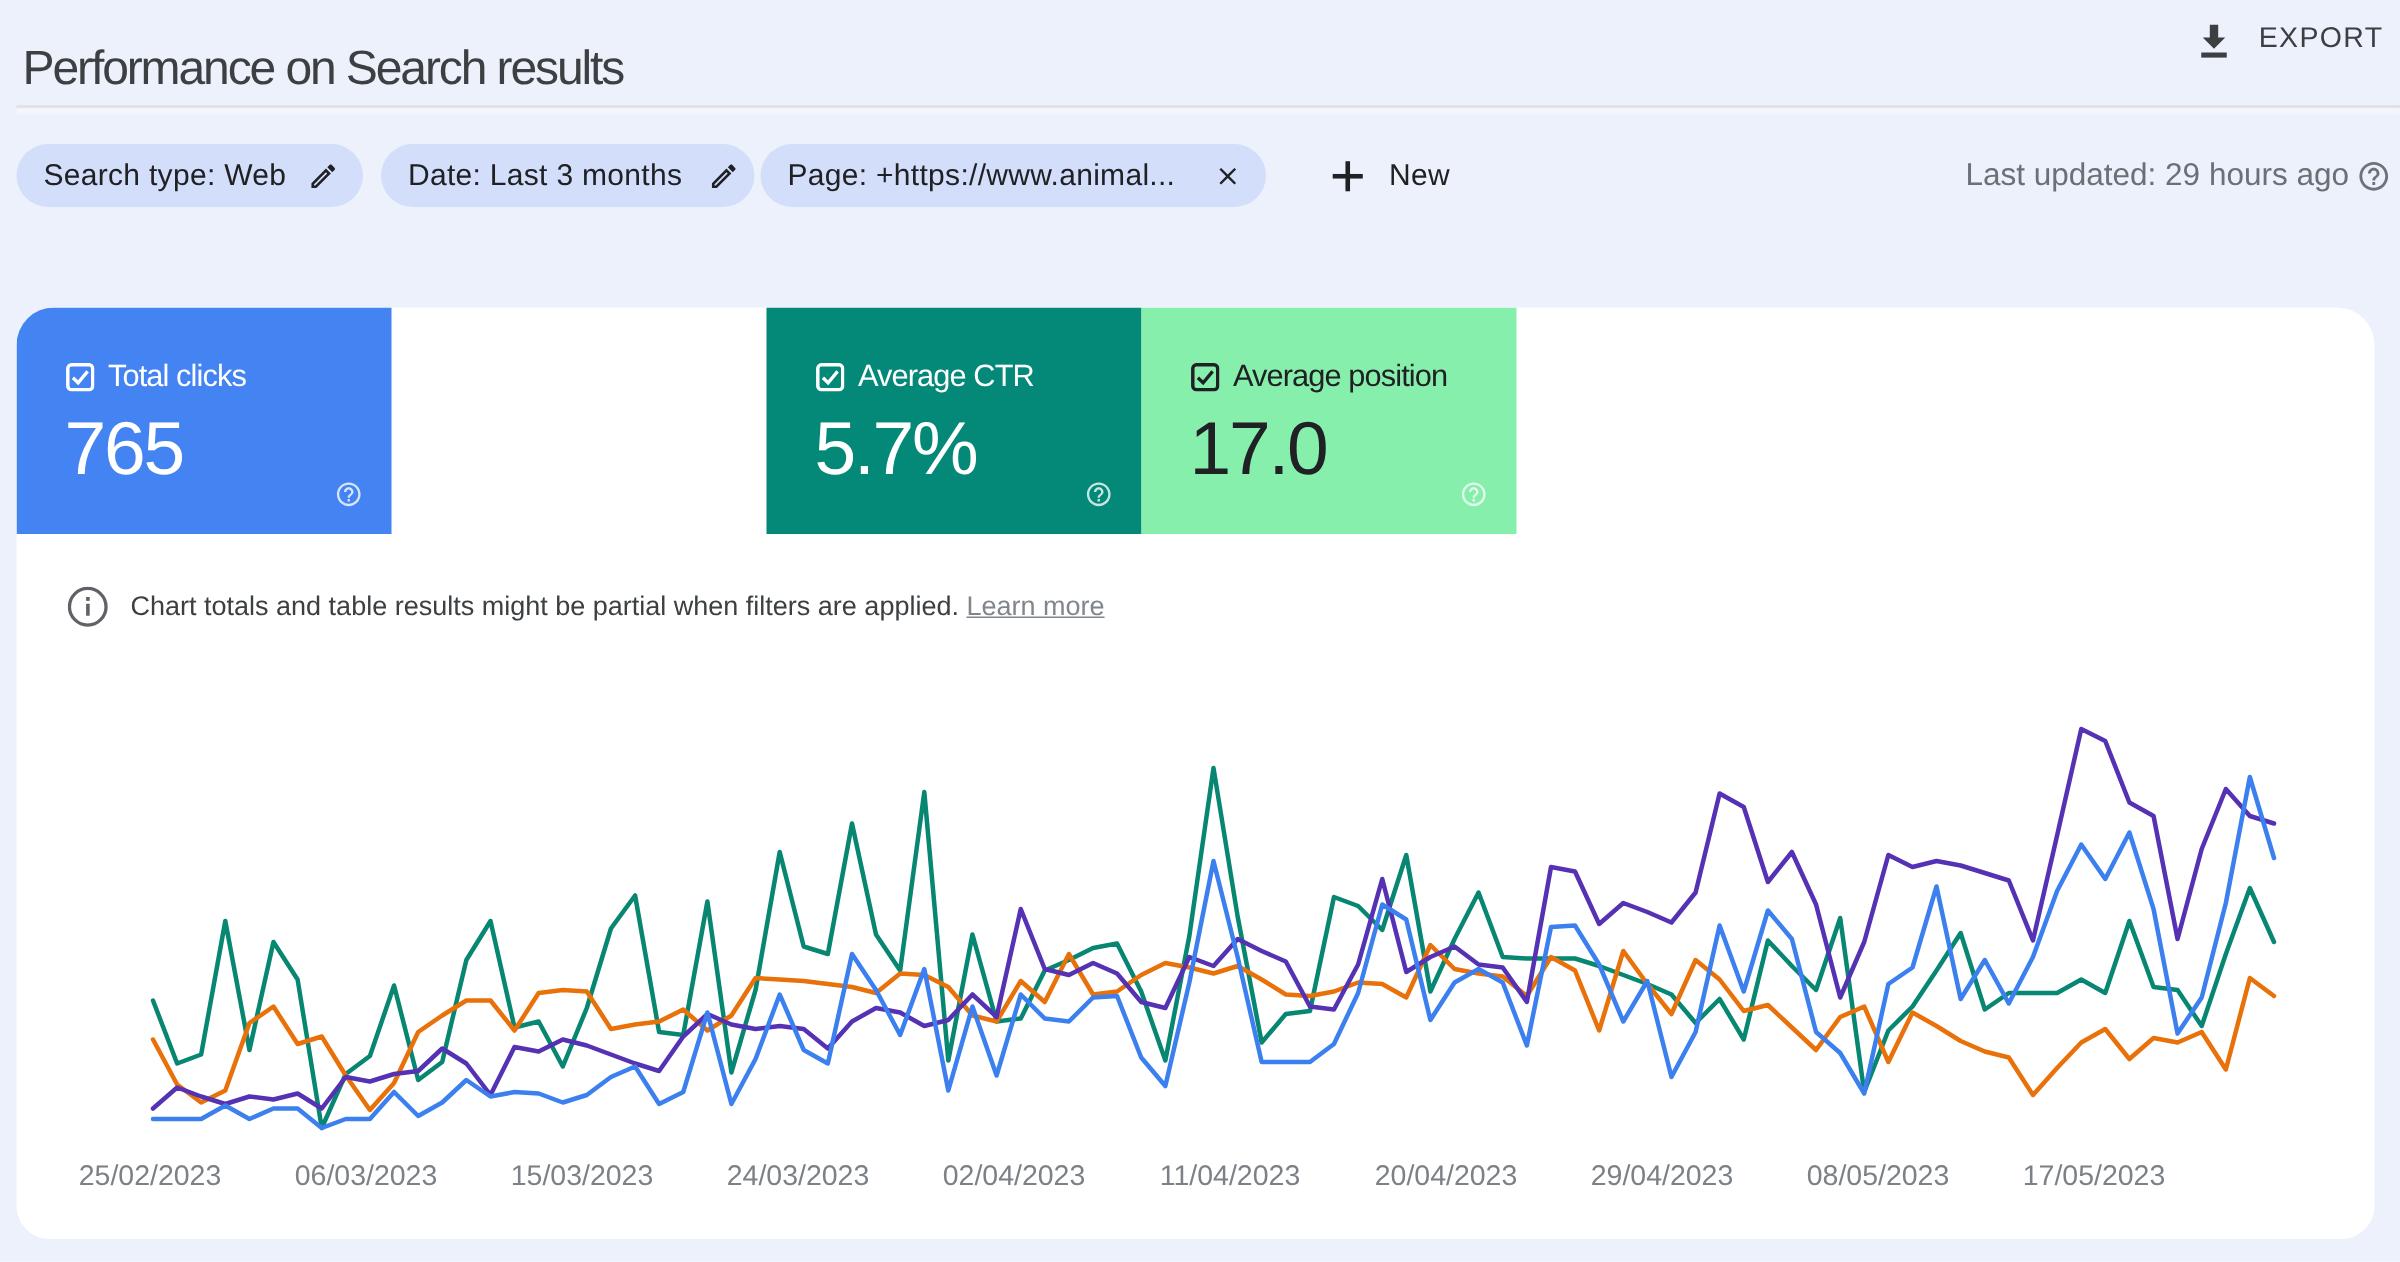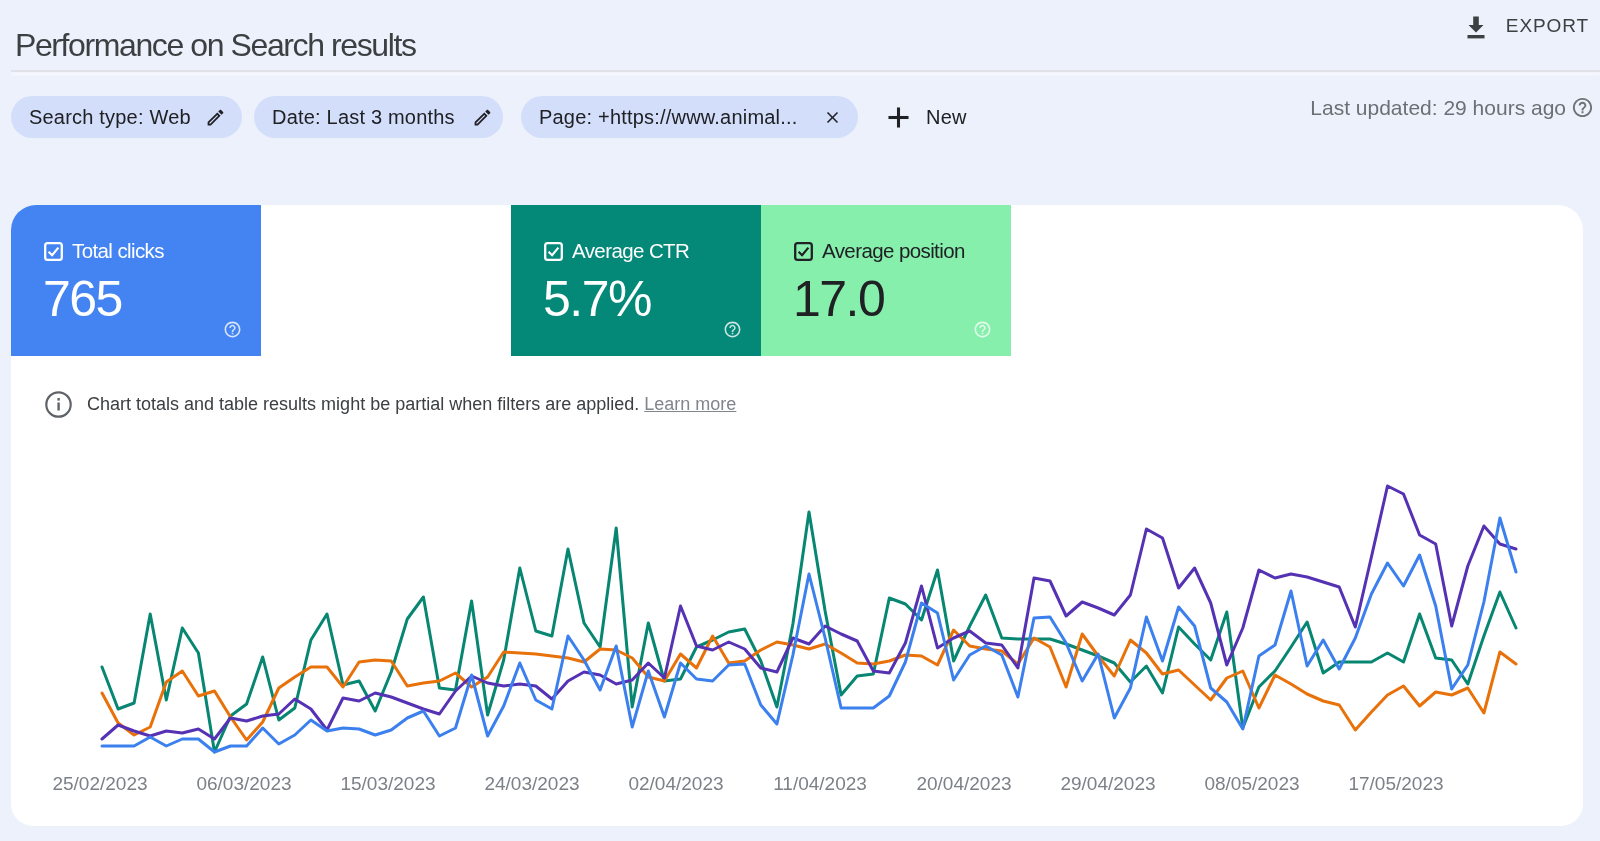--- a/index.html
+++ b/index.html
@@ -35,34 +35,34 @@
   <div class="chip" style="left:0;width:231px;padding:0 16px 0 18px;">Search type: Web<span style="display:flex">
         <svg width="21" height="21" viewBox="0 0 24 24" fill="#202124">
           <path d="M14.06 9.02l.92.92L5.92 19H5v-.92l9.06-9.06M17.66 3c-.25 0-.51.1-.7.29l-1.83 1.83 3.75 3.75 1.83-1.83c.39-.39.39-1.02 0-1.41l-2.34-2.34c-.2-.2-.45-.29-.71-.29zm-3.6 3.19L3 17.25V21h3.75L17.81 9.94l-3.75-3.75z"></path>
         </svg>
       </span></div>
   <div class="chip" style="left:243px;width:249px;padding:0 10px 0 18px;">Date: Last 3 months<span style="display:flex">
         <svg width="21" height="21" viewBox="0 0 24 24" fill="#202124">
           <path d="M14.06 9.02l.92.92L5.92 19H5v-.92l9.06-9.06M17.66 3c-.25 0-.51.1-.7.29l-1.83 1.83 3.75 3.75 1.83-1.83c.39-.39.39-1.02 0-1.41l-2.34-2.34c-.2-.2-.45-.29-.71-.29zm-3.6 3.19L3 17.25V21h3.75L17.81 9.94l-3.75-3.75z"></path>
         </svg>
       </span></div>
-  <div class="chip" style="left:510px;width:337px;padding:0 16px 0 18px;">Page: +https://www.animal...<span style="display:flex">
+  <div class="chip" style="left:496px;width:337px;padding:0 16px 0 18px;">Page: +https://www.animal...<span style="display:flex">
         <svg width="19" height="19" viewBox="0 0 24 24" fill="#202124">
           <path d="M19 6.41 17.59 5 12 10.59 6.41 5 5 6.41 10.59 12 5 17.59 6.41 19 12 13.41 17.59 19 19 17.59 13.41 12z"></path>
         </svg>
       </span></div>
   <div class="newbtn" style="left:877px;">
       <svg width="21" height="21" viewBox="0 0 22 22" fill="#202124">
         <rect x="9.4" y="0.5" width="3.2" height="21"></rect>
         <rect x="0.5" y="9.4" width="21" height="3.2"></rect>
       </svg>
       <span>New</span>
     </div>
 </div>
-<div class="lastupd" style="right:6px;top:96px;position:absolute;display:flex;align-items:flex-start;gap:5px;color:#6b7075;font-size:21px;height:42px;">Last updated: 29 hours ago <svg width="23" height="23" viewBox="0 0 24 24" fill="#6e7377">
+<div class="lastupd" style="right:6px;top:96px;position:absolute;display:flex;align-items:center;gap:5px;color:#6b7075;font-size:21px;height:42px;">Last updated: 29 hours ago <svg width="23" height="23" viewBox="0 0 24 24" fill="#6e7377">
       <path d="M11 18h2v-2h-2v2zm1-16C6.48 2 2 6.48 2 12s4.48 10 10 10 10-4.48 10-10S17.52 2 12 2zm0 18c-4.41 0-8-3.59-8-8s3.59-8 8-8 8 3.59 8 8-3.59 8-8 8zm0-14c-2.21 0-4 1.79-4 4h2c0-1.1.9-2 2-2s2 .9 2 2c0 2-3 1.75-3 5h2c0-2.25 3-2.5 3-5 0-2.21-1.79-4-4-4z"></path>
     </svg></div>
 <div class="card">
 <div class="mcard" style="left:0px;background:#4484f2;color:#ffffff">
 <div class="mrow">
         <svg width="19" height="19" viewBox="0 0 19 19">
           <rect x="1.2" y="1.2" width="16.6" height="16.6" rx="2.4" fill="none" stroke="#ffffff" stroke-width="2.3"></rect>
           <path d="M4.6 9.8 L8.1 13.2 L14.4 5.6" fill="none" stroke="#ffffff" stroke-width="2.2"></path>
         </svg>
         <span class="mlabel">Total clicks</span>

